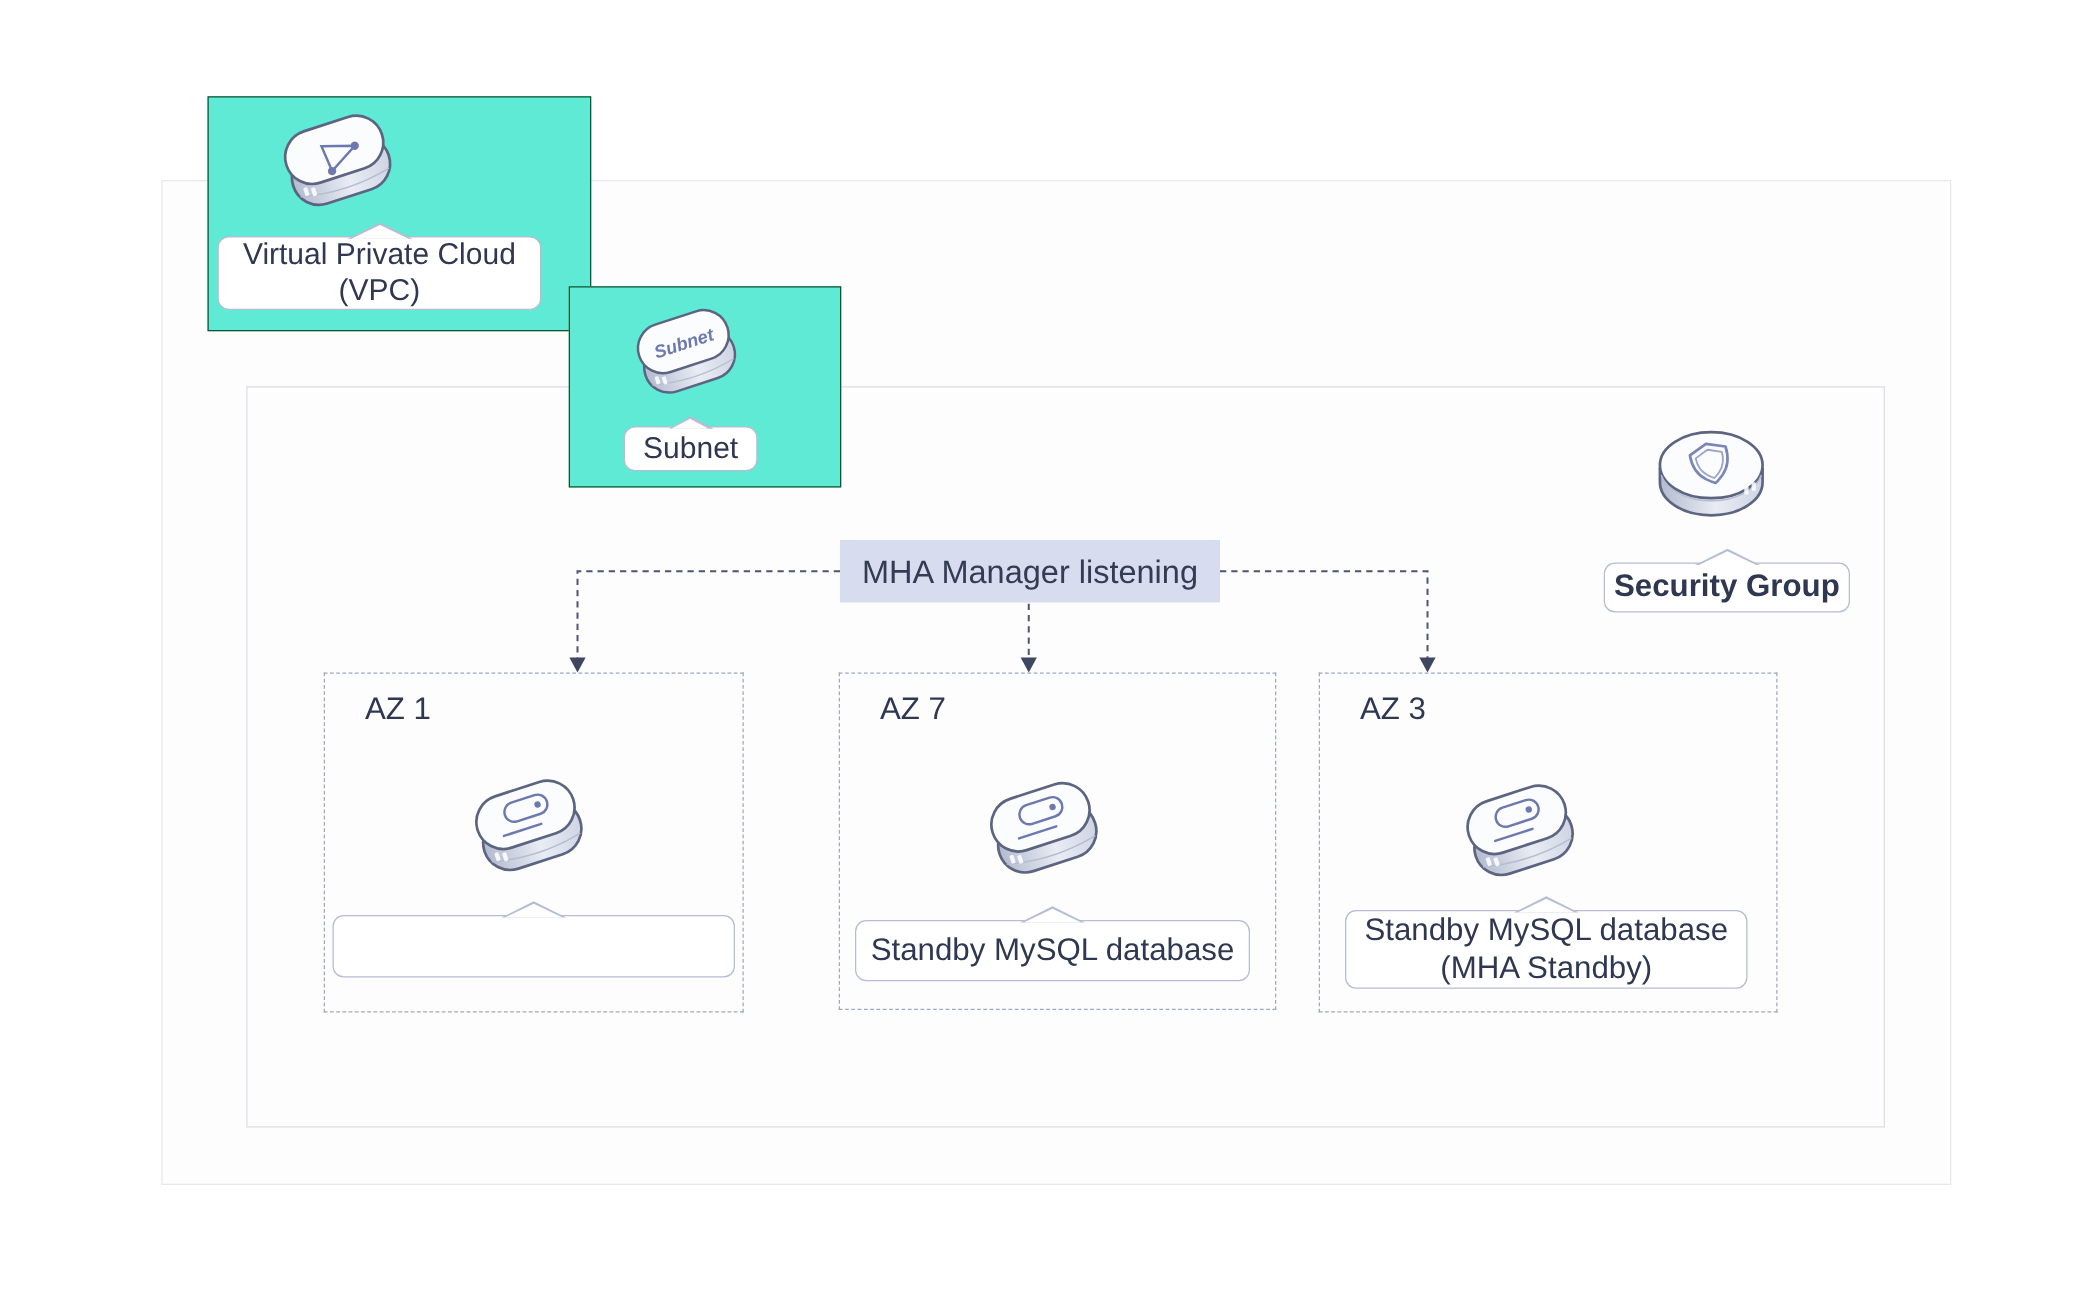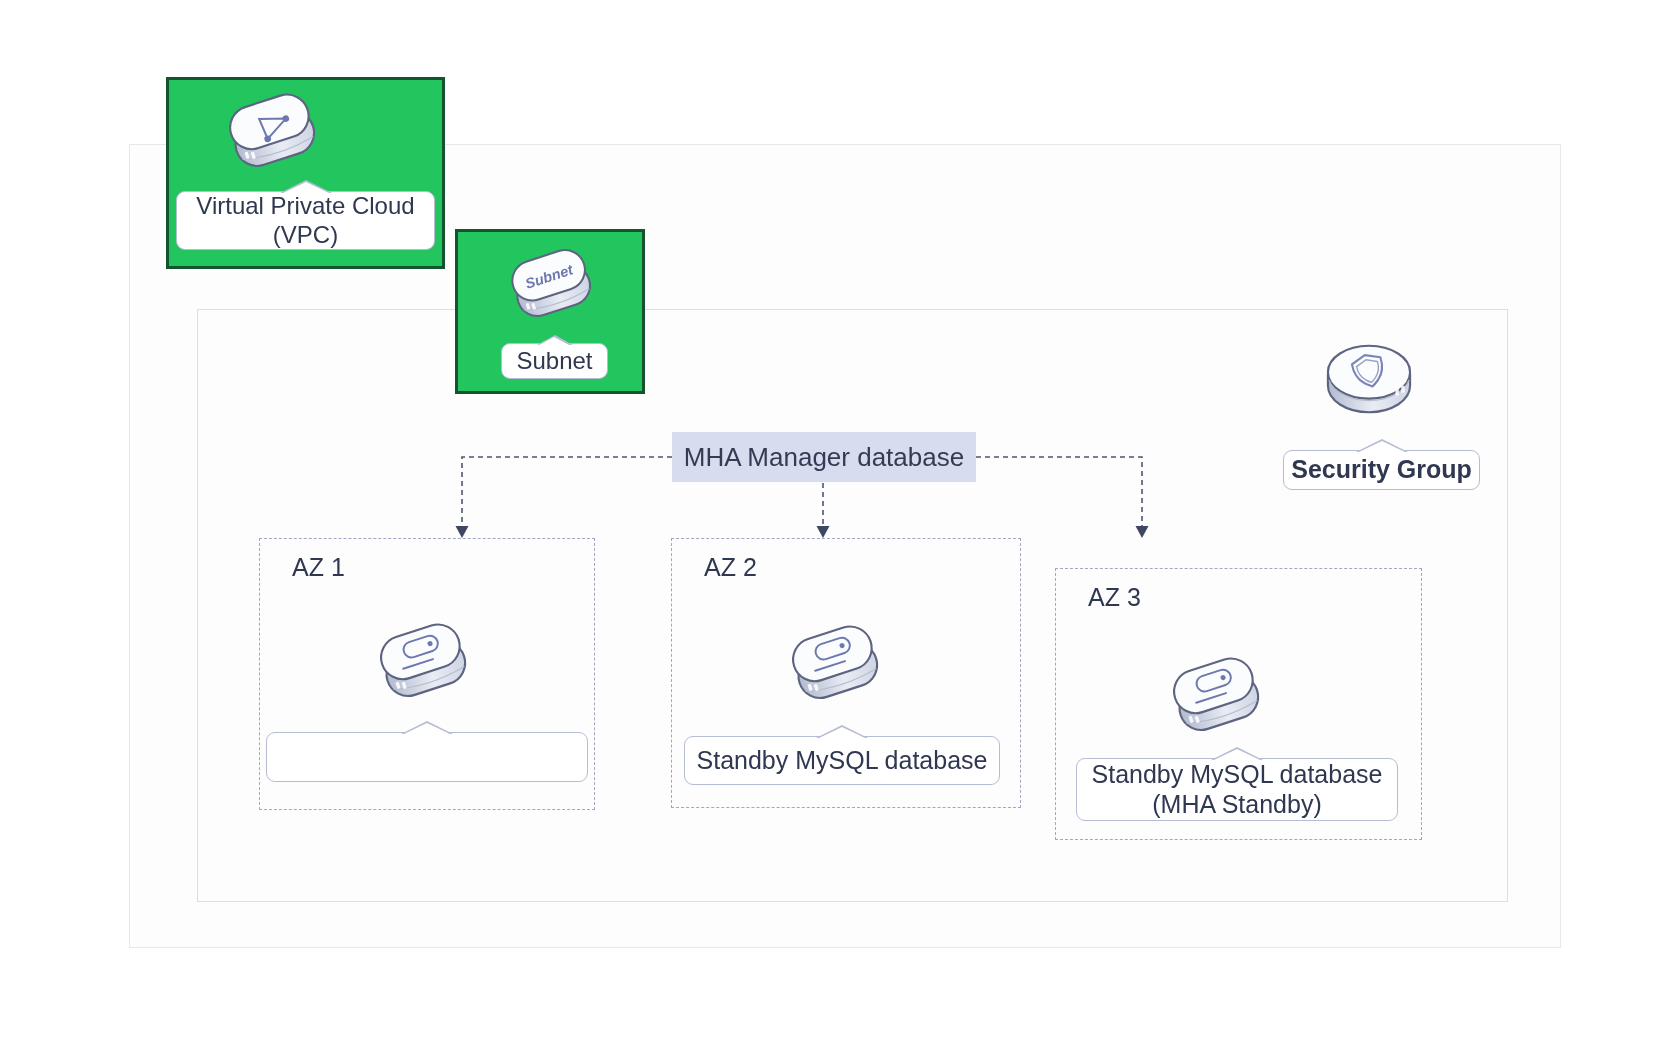--- a/index.html
+++ b/index.html
@@ -6,21 +6,21 @@
   body{font-family:"Liberation Sans",sans-serif;color:#2f3850;}
   .canvas{position:relative;width:1680px;height:1040px;background:#ffffff;overflow:hidden;}
 
   .outer-rect{position:absolute;left:129px;top:144px;width:1430px;height:802px;
     border:1px solid #e7e7ec;background:#fdfdfe;z-index:0;}
   .inner-rect{position:absolute;left:197px;top:309px;width:1309px;height:591px;
     border:1px solid #dcdde7;z-index:0;}
 
   .connectors{position:absolute;left:0;top:0;z-index:1;pointer-events:none;}
 
-  .icon-box{position:absolute;background:#22c55e;border:3px solid #14532d;z-index:3;}
+  .icon-box{position:absolute;background:#5eead4;border:1px solid #14532d;z-index:3;padding-left:32px;}
   .vpc-box{left:166px;top:77px;width:273px;height:186px;}
   .subnet-box{left:455px;top:229px;width:184px;height:159px;}
 
   .bubble{position:absolute;background:#ffffff;border:1px solid #b6bdd3;border-radius:9px;
     display:flex;flex-direction:column;justify-content:center;align-items:center;
     text-align:center;font-size:25px;line-height:1.18;color:#2f3850;z-index:4;}
   .bubble .line:empty{display:none;}
 
   .notch{position:absolute;top:-12px;left:50%;transform:translateX(-50%);
     width:0;height:0;border-left:26px solid transparent;border-right:26px solid transparent;
@@ -36,21 +36,21 @@
   .subnet-label{left:43px;top:111px;width:105px;height:34px;font-size:24px;}
   .sg-label{left:1283px;top:450px;width:195px;height:38px;position:absolute;font-weight:bold;}
 
   .mha-banner{position:absolute;left:672px;top:432px;width:304px;height:50px;
     background:#d8dcef;color:#343b55;font-size:26px;display:flex;align-items:center;
     justify-content:center;z-index:2;}
 
   .az-box{position:absolute;border:1px dashed #a0a8c0;z-index:1;}
   .az1{left:259px;top:538px;width:334px;height:270px;}
   .az2{left:671px;top:538px;width:348px;height:268px;}
-  .az3{left:1055px;top:568px;width:365px;height:270px;}
+  .az3{left:1055px;top:538px;width:365px;height:270px;}
   .az-title{position:absolute;left:32px;top:14px;font-size:25px;color:#2f3850;}
 
   .icon{position:absolute;}
   .vpc-icon{left:55px;top:8px;}
   .subnet-icon{left:48px;top:12px;}
   .db-icon-1{left:115px;top:78px;}
   .db-icon-2{left:115px;top:80px;}
   .db-icon-3{left:112px;top:82px;}
   .sg-icon{left:1318px;top:335px;z-index:2;}
 
@@ -135,21 +135,21 @@
     <g transform="rotate(-14 50 38)">
       <path d="M50 20 L65 26 Q66 40 57 48 Q52 52 50 53 Q48 52 43 48 Q34 40 35 26 Z" fill="none" stroke="#7b86b6" stroke-width="2.2" stroke-linejoin="round"></path>
       <path d="M50 25 L61 29.5 Q61.5 39 55 45 Q51.5 48 50 48.7 Q48.5 48 45 45 Q38.5 39 39 29.5 Z" fill="none" stroke="#9aa3c9" stroke-width="1.5" stroke-linejoin="round"></path>
     </g>
   </svg>
   <div class="bubble sg-label">
     <i class="notch"></i>
     <span class="line">Security Group</span>
   </div>
 
-  <div class="mha-banner">MHA Manager database</div>
+  <div class="mha-banner">MHA Manager listening</div>
 
   <div class="az-box az1">
     <div class="az-title">AZ 1</div>
     <svg class="icon db-icon-1" width="98" height="95" viewBox="0 0 100 95">
       <g transform="rotate(-18 50 46)">
         <rect x="9" y="30" width="82" height="44" rx="22" fill="url(#capSide)" stroke="#5d6480" stroke-width="2.2"></rect>
         <rect x="9" y="12" width="82" height="44" rx="22" fill="#fbfcfe" stroke="#5d6480" stroke-width="2.2"></rect>
         <path d="M12 62 Q50 71 88 62" fill="none" stroke="#b6bdce" stroke-width="1.2"></path>
         <rect x="16" y="56" width="3.5" height="7" rx="1" fill="#ffffff" opacity="0.85"></rect>
         <rect x="22" y="58" width="3.5" height="7" rx="1" fill="#ffffff" opacity="0.85"></rect>
@@ -158,21 +158,21 @@
         <line x1="28" y1="45" x2="60" y2="45" stroke="#6d79ae" stroke-width="2" stroke-linecap="round"></line>
       </g>
     </svg>
     <div class="bubble db-label-1">
       <i class="notch"></i>
 
     </div>
   </div>
 
   <div class="az-box az2">
-    <div class="az-title">AZ 2</div>
+    <div class="az-title">AZ 7</div>
     <svg class="icon db-icon-2" width="98" height="95" viewBox="0 0 100 95">
       <g transform="rotate(-18 50 46)">
         <rect x="9" y="30" width="82" height="44" rx="22" fill="url(#capSide)" stroke="#5d6480" stroke-width="2.2"></rect>
         <rect x="9" y="12" width="82" height="44" rx="22" fill="#fbfcfe" stroke="#5d6480" stroke-width="2.2"></rect>
         <path d="M12 62 Q50 71 88 62" fill="none" stroke="#b6bdce" stroke-width="1.2"></path>
         <rect x="16" y="56" width="3.5" height="7" rx="1" fill="#ffffff" opacity="0.85"></rect>
         <rect x="22" y="58" width="3.5" height="7" rx="1" fill="#ffffff" opacity="0.85"></rect>
         <rect x="34" y="21" width="36" height="16" rx="8" fill="none" stroke="#6d79ae" stroke-width="2"></rect>
         <circle cx="62" cy="29" r="2.6" fill="#6d79ae"></circle>
         <line x1="28" y1="45" x2="60" y2="45" stroke="#6d79ae" stroke-width="2" stroke-linecap="round"></line>

